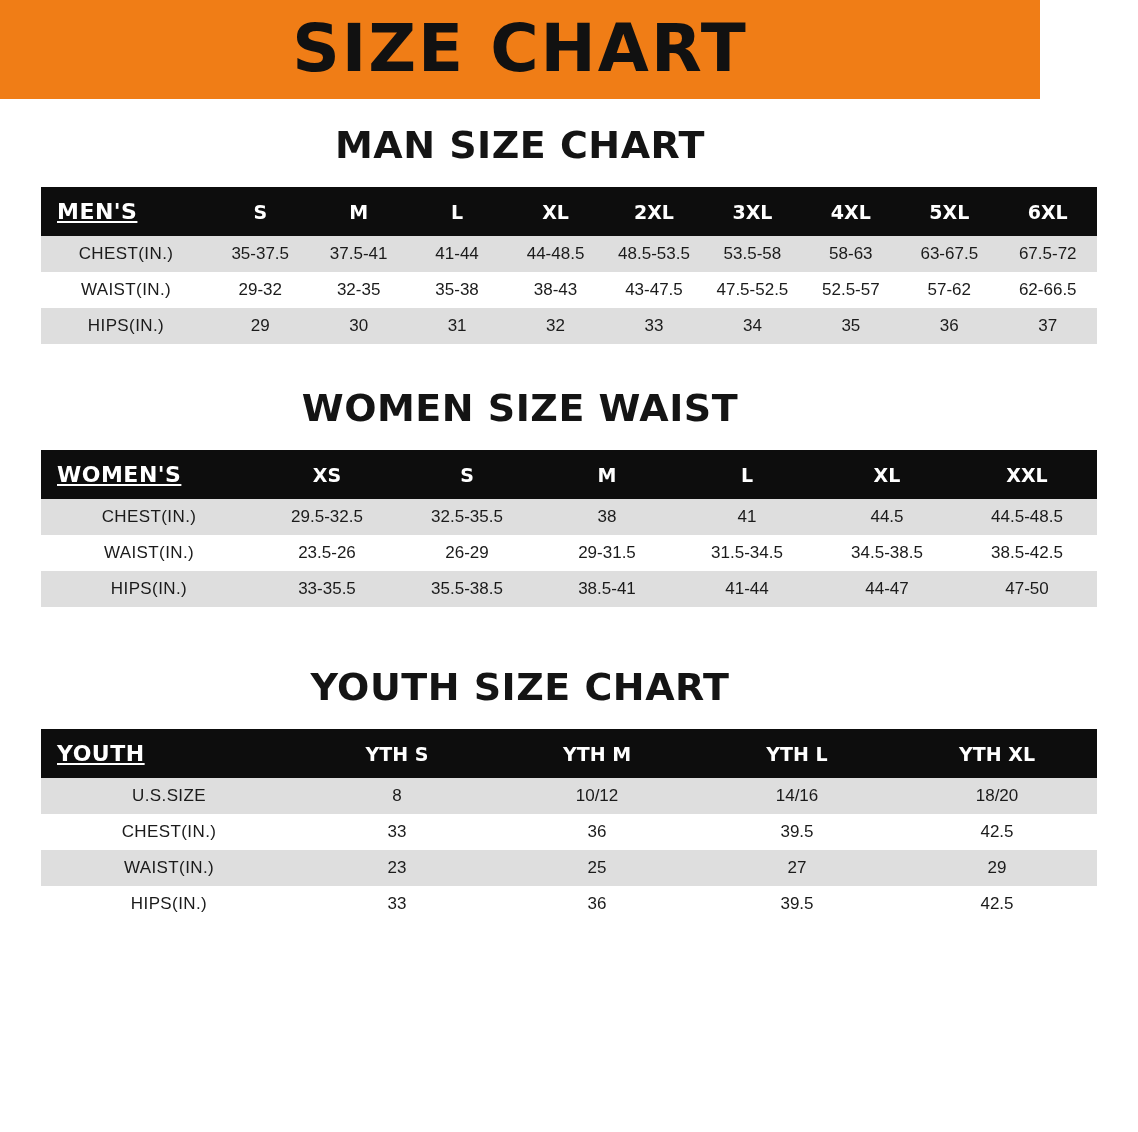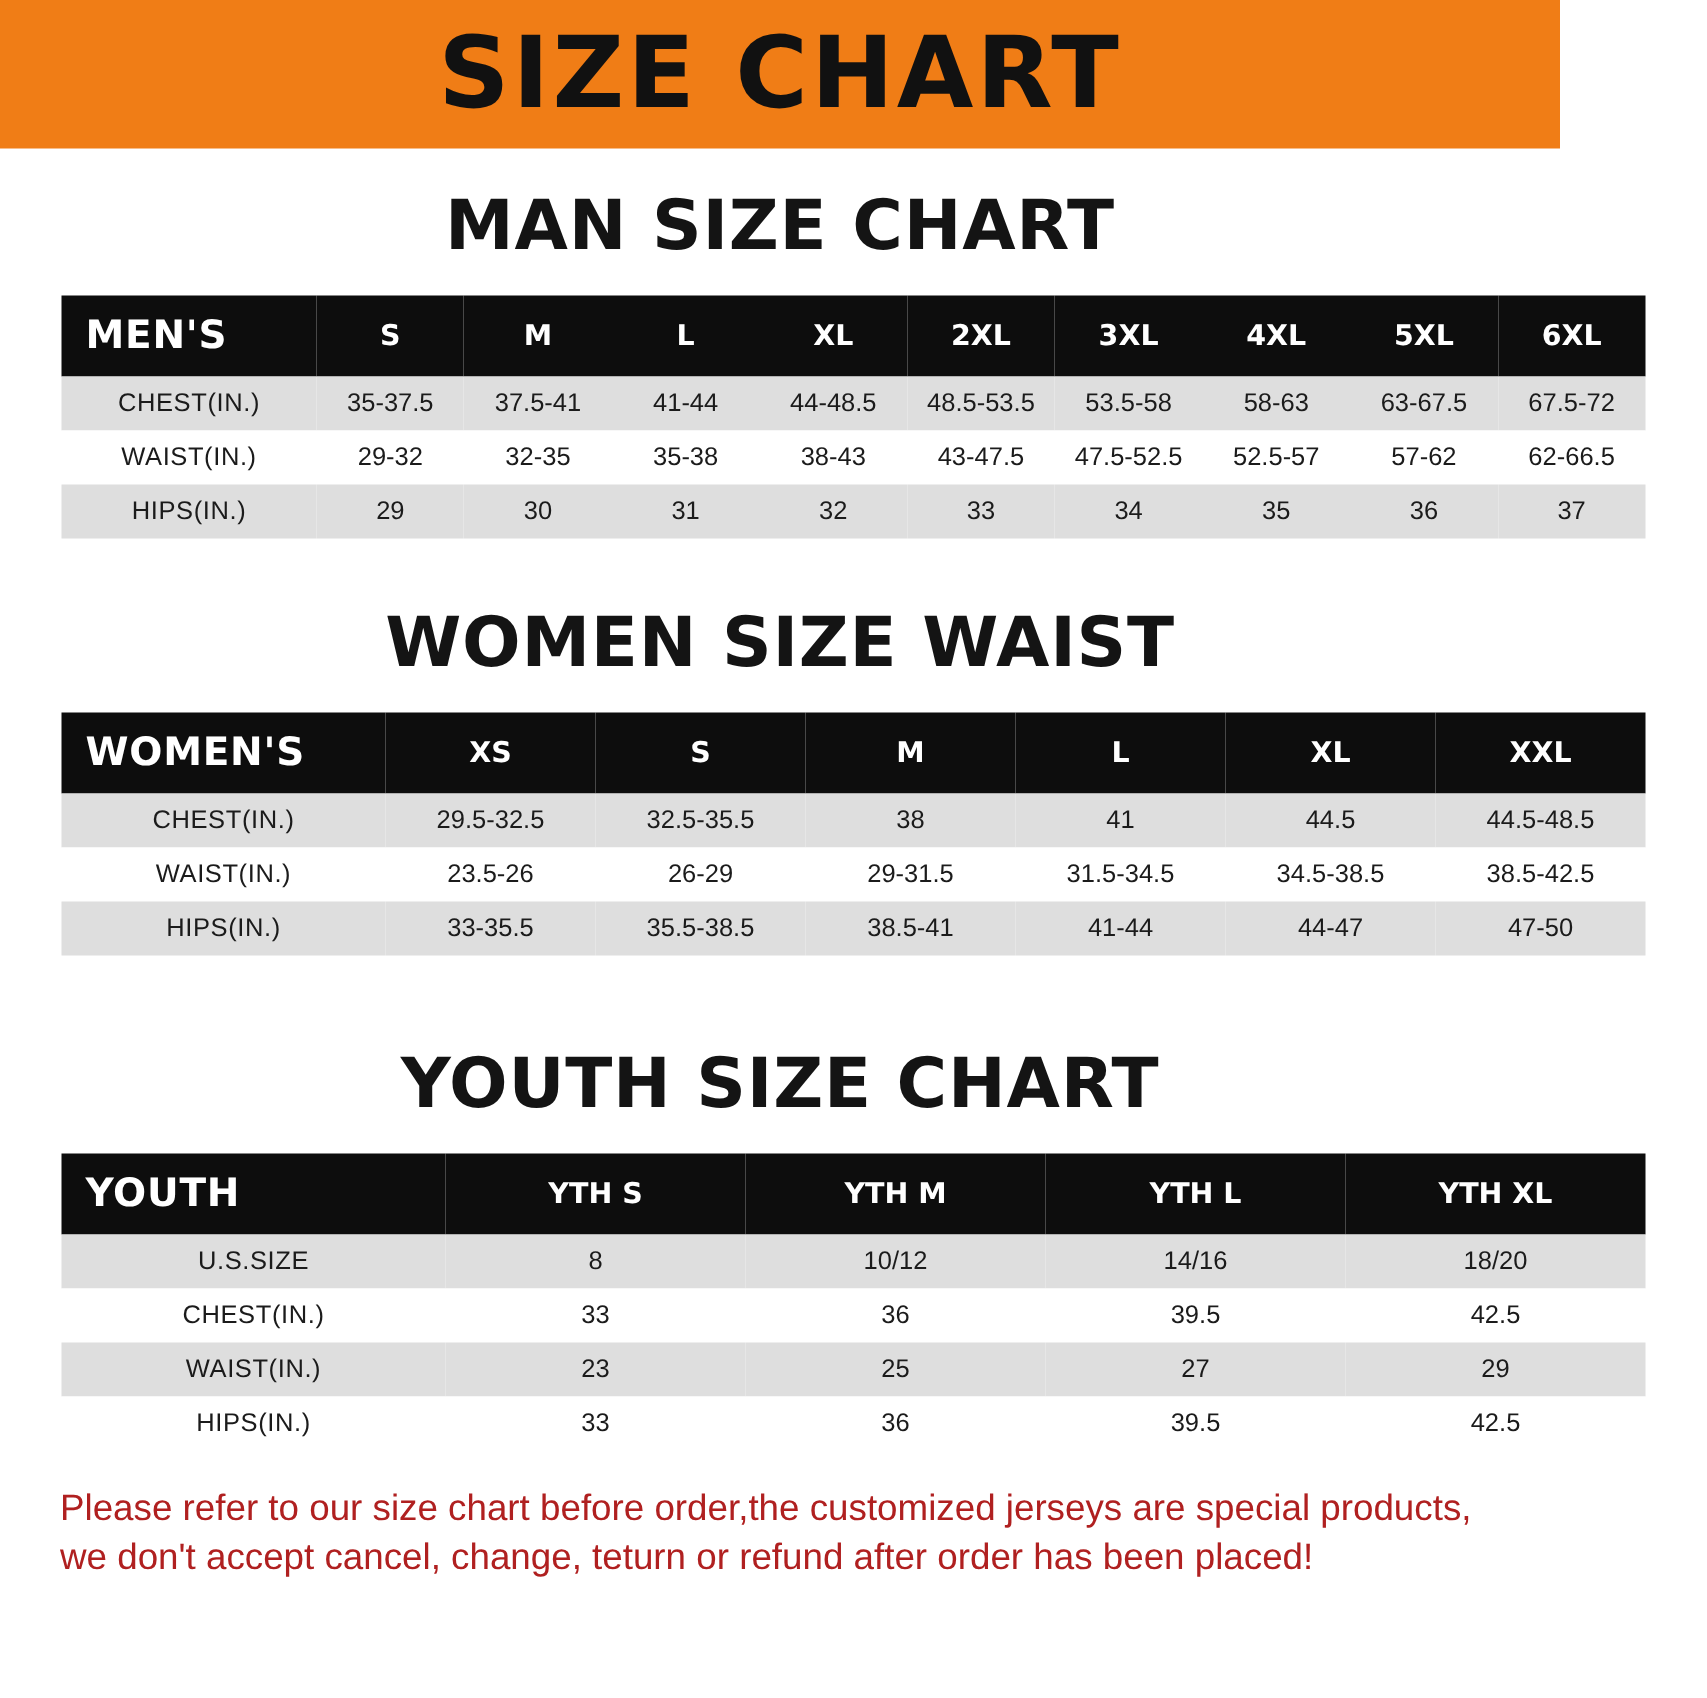--- a/index.html
+++ b/index.html
@@ -36,21 +36,21 @@
     color: #111111;
     line-height: 1;
     margin-top: -2px;
   }
 
   
   .section-heading {
     text-align: center;
     font-family: "DejaVu Sans", sans-serif;
     font-weight: bold;
-    font-size: 46px;
+    font-size: 38px;
     color: #141414;
     letter-spacing: 0.5px;
   }
   .h-man    { margin-top: 24px; margin-bottom: 20px; }
   .h-women  { margin-top: 42px; margin-bottom: 20px; }
   .h-youth  { margin-top: 58px; margin-bottom: 20px; }
 
   
   .table-wrap {
     margin: 0 41px;
@@ -65,22 +65,23 @@
     color: #ffffff;
     font-family: "DejaVu Sans", sans-serif;
     font-weight: bold;
     font-size: 19px;
     padding: 12px 0;
     text-align: center;
   }
   table.sizes thead th.corner {
     text-align: left;
     padding-left: 16px;
-    font-size: 26px;
+    font-size: 22px;
     letter-spacing: 0.5px;
+    text-decoration: underline;
   }
   table.sizes tbody td {
     font-family: "Liberation Sans", sans-serif;
     font-size: 17px;
     color: #1b1b1b;
     text-align: center;
     padding: 8px 0;
   }
   table.sizes tbody td.rowlabel {
     text-align: center;
@@ -295,18 +296,14 @@
           <td class="rowlabel">HIPS(IN.)</td>
           <td>33</td>
           <td>36</td>
           <td>39.5</td>
           <td>42.5</td>
         </tr>
       </tbody>
     </table>
   </div>
 
-  <div class="note">
-    <span class="note-line">Please refer to our size chart before order,the customized jerseys are special products,</span>
-    <span class="note-line note-line2">we don't accept cancel, change, teturn or refund after order has been placed!</span>
-  </div>
 
 </div>
 
 </body></html>

